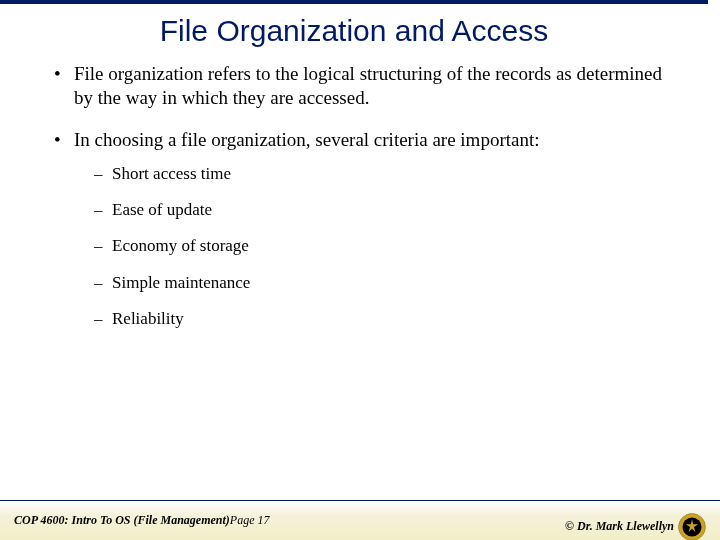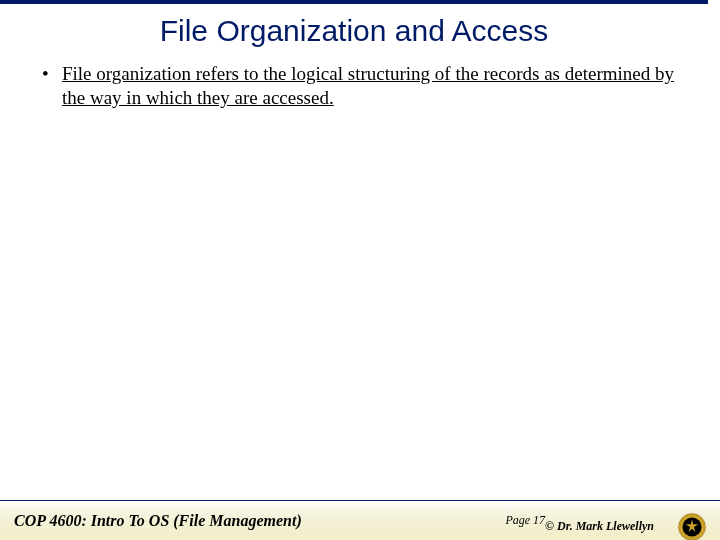--- a/index.html
+++ b/index.html
@@ -26,22 +26,21 @@
     text-align: center;
     margin: 10px 0 14px 0;
     font-weight: 400;
   }
   .body {
     padding: 0 34px 0 40px;
   }
   ul.level1 {
     list-style: none;
     padding: 0;
-    margin: 0;
-    text-decoration: underline;
+    margin: 12px;
   }
   ul.level1 > li {
     position: relative;
     padding-left: 22px;
     font-size: 19px;
     line-height: 1.25;
     color: #000;
     margin-bottom: 18px;
     text-align: justify;
   }
@@ -85,36 +84,36 @@
     border-top: 1px solid #001a66;
     background: linear-gradient(to bottom, #ffffff 0%, #f5f2dc 35%, #f2eec8 100%);
     display: flex;
     align-items: center;
     padding: 0 14px;
   }
   .footer .left {
     flex: 0 0 auto;
     font-style: italic;
     font-weight: bold;
-    font-size: 16px;
+    font-size: 12px;
     color: #000;
     white-space: nowrap;
   }
   .footer .center {
     flex: 1 1 auto;
-    text-align: right;
+    text-align: left;
     font-size: 12px;
     font-style: italic;
     color: #000;
   }
   .footer .right {
     flex: 0 0 auto;
     display: flex;
     align-items: center;
-    gap: 24px;
+    gap: 4px;
     font-style: italic;
     font-weight: bold;
     font-size: 12px;
     color: #000;
     white-space: nowrap;
     margin-top: 12px;
   }
   .seal {
     width: 28px;
     height: 28px;
@@ -131,20 +130,30 @@
 
 <div class="slide">
 
   <h1 class="title">File Organization and Access</h1>
 
   <div class="body">
     <ul class="level1">
       <li>
         <span>File organization refers to the logical structuring of the records as determined by the way in which they are accessed.</span>
       </li>
+      <li>
+        <span>In choosing a file organization, several criteria are important:</span>
+        <ul class="level2">
+          <li>Short access time</li>
+          <li>Ease of update</li>
+          <li>Economy of storage</li>
+          <li>Simple maintenance</li>
+          <li>Reliability</li>
+        </ul>
+      </li>
     </ul>
   </div>
 
   <div class="footer">
     <div class="left">COP 4600: Intro To OS  (File Management)</div>
     <div class="center">Page  17</div>
     <div class="right">
       <span>© Dr. Mark Llewellyn</span>
       <span class="seal">
         <svg viewBox="0 0 100 100">

